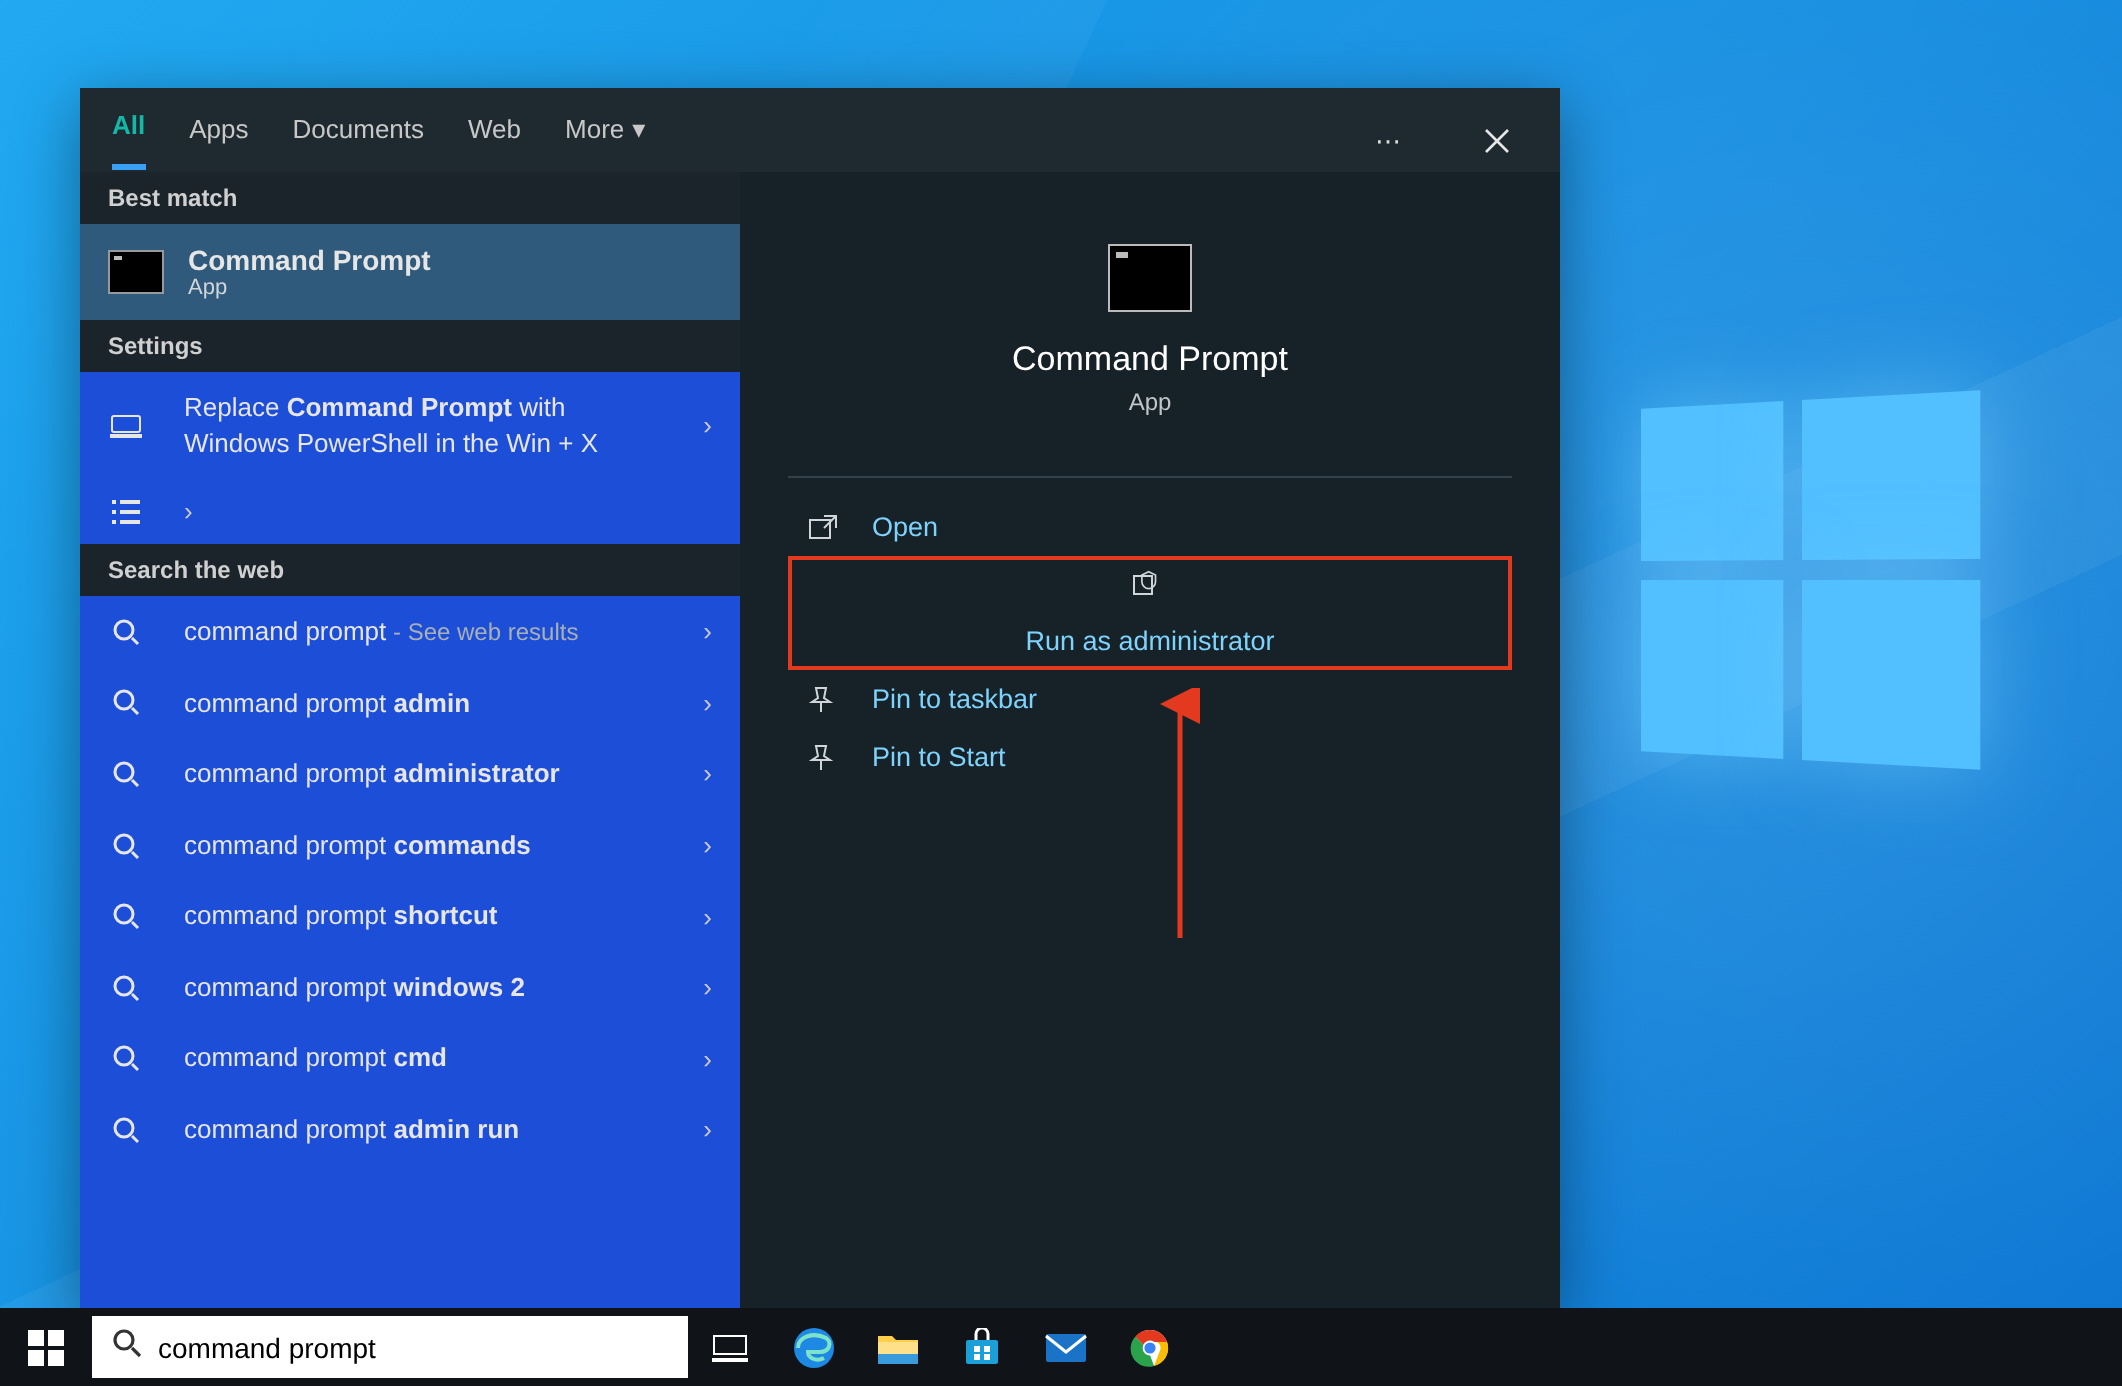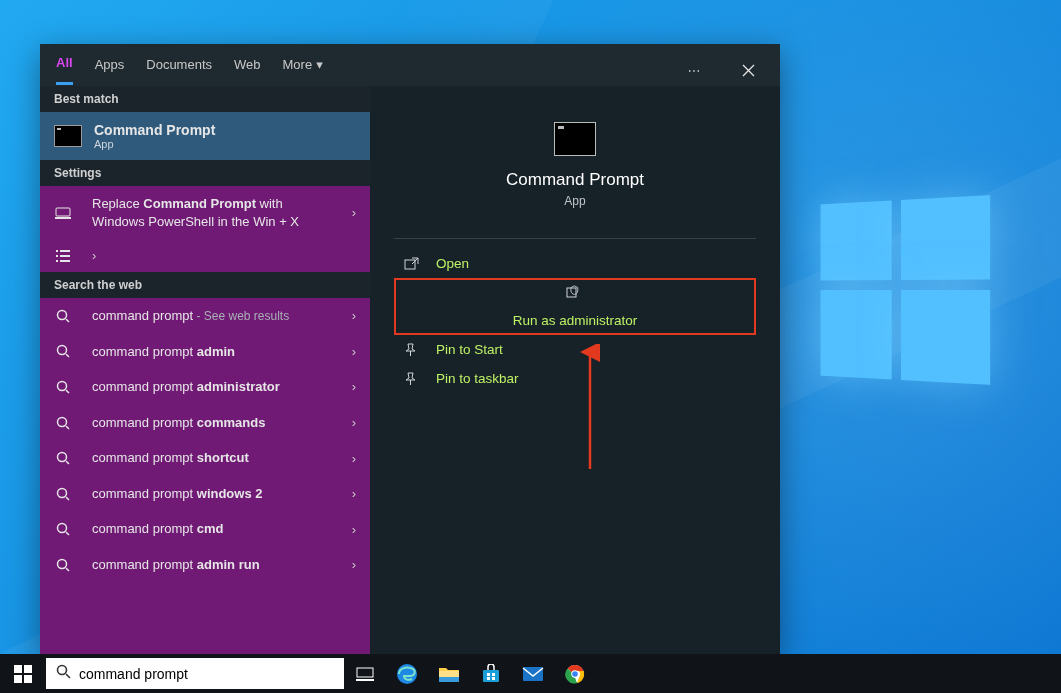--- a/index.html
+++ b/index.html
@@ -41,28 +41,28 @@
     display: flex; flex-direction: column;
     box-shadow: 0 8px 30px rgba(0,0,0,.4);
   }
   .panel-header {
     display: flex; align-items: center;
     padding: 10px 16px 0 16px;
     gap: 22px;
     font-size: 13px;
   }
   .tab { color: #c8c8c8; padding-bottom: 12px; cursor: pointer; }
-  .tab.active { color: #d946ef; font-weight: 600; border-bottom: 3px solid #3aa0f3; }
+  .tab.active { color: #14b8a6; font-weight: 600; border-bottom: 3px solid #3aa0f3; }
   .more-tab { display:inline-flex; align-items:center; gap:4px; }
   .spacer { flex: 1; }
   .hdr-btn { color:#dcdcdc; width:32px; height:32px; display:flex; align-items:center; justify-content:center; cursor:pointer; }
 
   .panel-body { flex:1; display:flex; overflow:hidden; }
 
-  .left { width: 330px; background:#701a75; overflow:auto; }
+  .left { width: 330px; background:#1d4ed8; overflow:auto; }
   .section-label {
     background:#1a242a; padding:6px 14px; font-size:12px; color:#d0d0d0; font-weight:600;
   }
 
   .best-row {
     display:flex; align-items:center; gap:12px; padding:10px 14px;
     background:#2f5a7c;
   }
   .best-icon {
     width:28px; height:22px; background:#000; border:1px solid #999; position:relative;
@@ -89,21 +89,21 @@
     width:42px; height:34px; background:#000; border:1px solid #bbb; margin-bottom:14px; position:relative;
   }
   .app-icon::after{content:"";position:absolute;top:3px;left:3px;width:6px;height:3px;background:#bbb}
   .app-title { font-size:17px; color:#fff; }
   .app-sub { font-size:12px; color:#c0c5c9; margin-top:4px; }
 
   .divider { border:none; border-top:1px solid #31424d; margin:8px 0 10px 0; }
 
   .action {
     display:flex; align-items:center; gap:14px;
-    padding:7px 10px; font-size:13.5px; color:#bef264; cursor:pointer;
+    padding:7px 10px; font-size:13.5px; color:#7dd3fc; cursor:pointer;
   }
   .action .ic { width:18px; color:#cfd5d9; display:flex; }
   .action.highlight { outline:2px solid #e33a1f; outline-offset:-2px;flex-direction:column; }
 
   .annotation-arrow {
     position:absolute; pointer-events:none;
   }
 
   
   .taskbar {
@@ -295,29 +295,29 @@
             </svg>
           </span>
         <span>Run as administrator</span>
       </div>
       <div class="action">
         <span class="ic">
             <svg width="13" height="14" viewBox="0 0 13 14">
               <path d="M4 1 h5 l-1 5 l3 2 h-9 l3 -2 Z M6.5 8 v5" fill="none" stroke="#cfd5d9"></path>
             </svg>
           </span>
-        <span>Pin to Start</span>
+        <span>Pin to taskbar</span>
       </div>
       <div class="action">
         <span class="ic">
             <svg width="13" height="14" viewBox="0 0 13 14">
               <path d="M4 1 h5 l-1 5 l3 2 h-9 l3 -2 Z M6.5 8 v5" fill="none" stroke="#cfd5d9"></path>
             </svg>
           </span>
-        <span>Pin to taskbar</span>
+        <span>Pin to Start</span>
       </div>
     </div>
   </div>
 
   <svg class="annotation-arrow" style="left:540px; top:300px;" width="20" height="130">
     <defs>
         <marker id="ah" markerWidth="8" markerHeight="8" refX="4" refY="4" orient="auto">
           <path d="M0 8 L4 0 L8 8 Z" fill="#e33a1f"></path>
         </marker>
       </defs>

